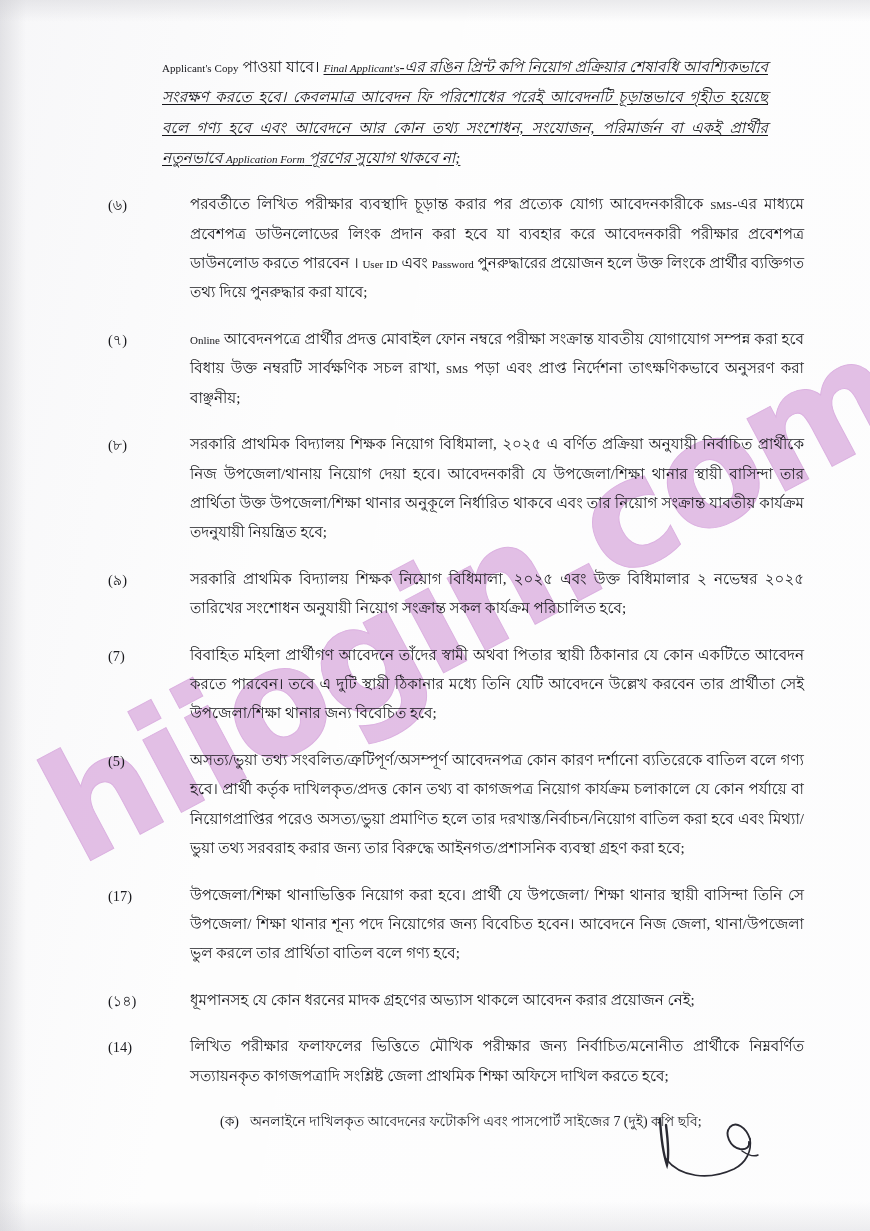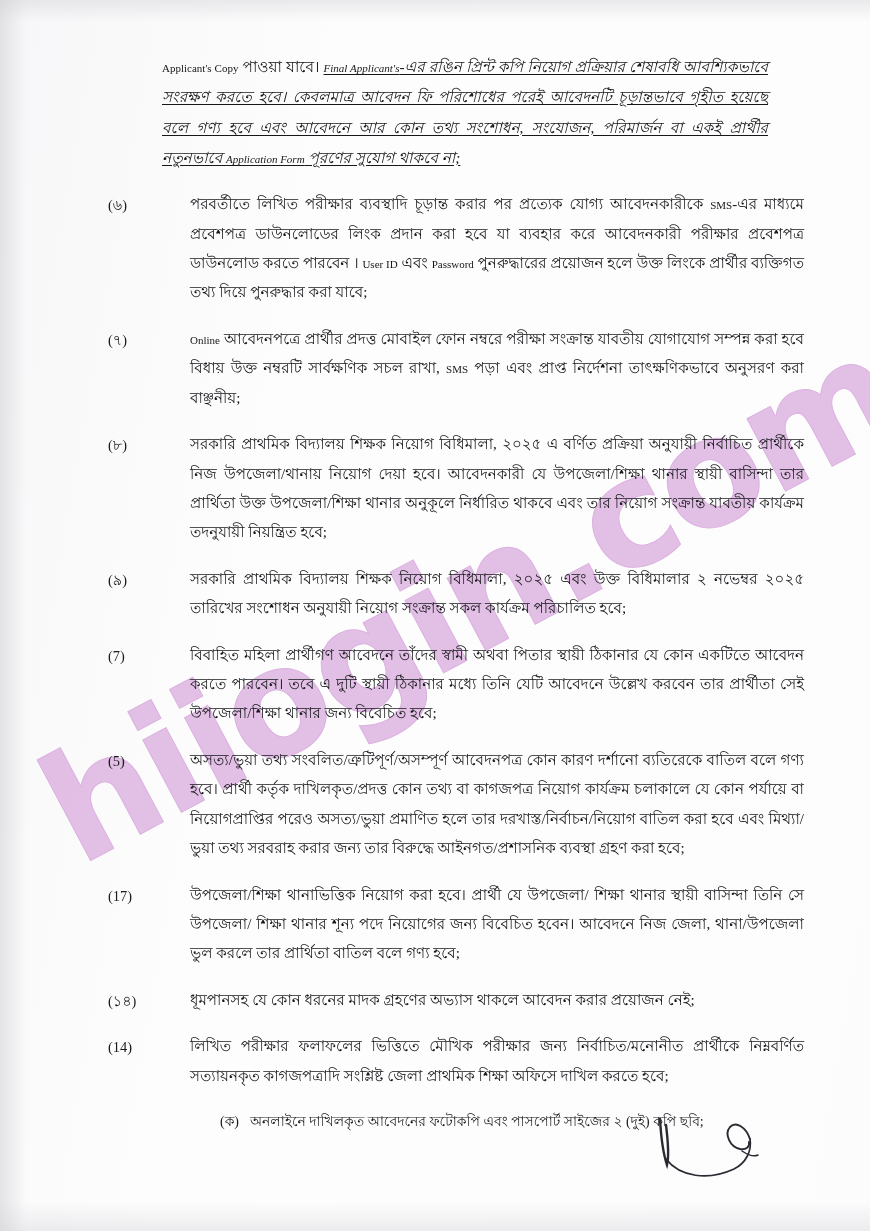--- a/index.html
+++ b/index.html
@@ -205,21 +205,21 @@
         </div>
         <div class="clause">
           <div class="clause-num">(14)</div>
           <div class="clause-body"><span>লিখিত পরীক্ষার ফলাফলের ভিত্তিতে মৌখিক পরীক্ষার জন্য নির্বাচিত/মনোনীত প্রার্থীকে নিম্নবর্ণিত সত্যায়নকৃত কাগজপত্রাদি সংশ্লিষ্ট জেলা প্রাথমিক শিক্ষা অফিসে দাখিল করতে হবে;</span></div>
         </div>
       </div>
 
     <div class="sublist" id="sub-list">
         <div class="subitem">
           <div class="subitem-marker">(ক)</div>
-          <div class="subitem-text">অনলাইনে দাখিলকৃত আবেদনের ফটোকপি এবং পাসপোর্ট সাইজের ২ (দুই) কপি ছবি;</div>
+          <div class="subitem-text">অনলাইনে দাখিলকৃত আবেদনের ফটোকপি এবং পাসপোর্ট সাইজের 7 (দুই) কপি ছবি;</div>
         </div>
       </div>
 
   </div>
 
   <div class="signature">
     <svg width="150" height="90" viewBox="0 0 150 90">
       <path d="M18 12 C19 30, 21 46, 25 58 C27 50, 26 34, 24 18" fill="none" stroke="#2a2a33" stroke-width="2.4" stroke-linecap="round"></path>
       <path d="M24 52 C38 70, 66 74, 92 62 C104 56, 110 44, 108 32" fill="none" stroke="#2a2a33" stroke-width="1.7" stroke-linecap="round"></path>
       <path d="M108 32 C104 20, 94 14, 88 20 C82 27, 88 40, 98 42 C104 43, 108 40, 107 35" fill="none" stroke="#2a2a33" stroke-width="1.9" stroke-linecap="round"></path>

